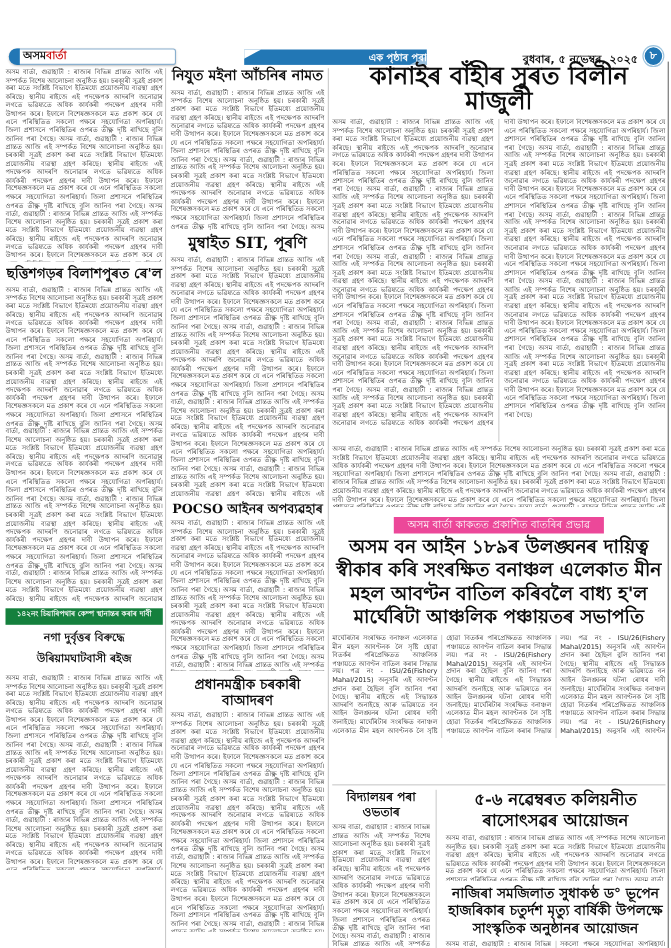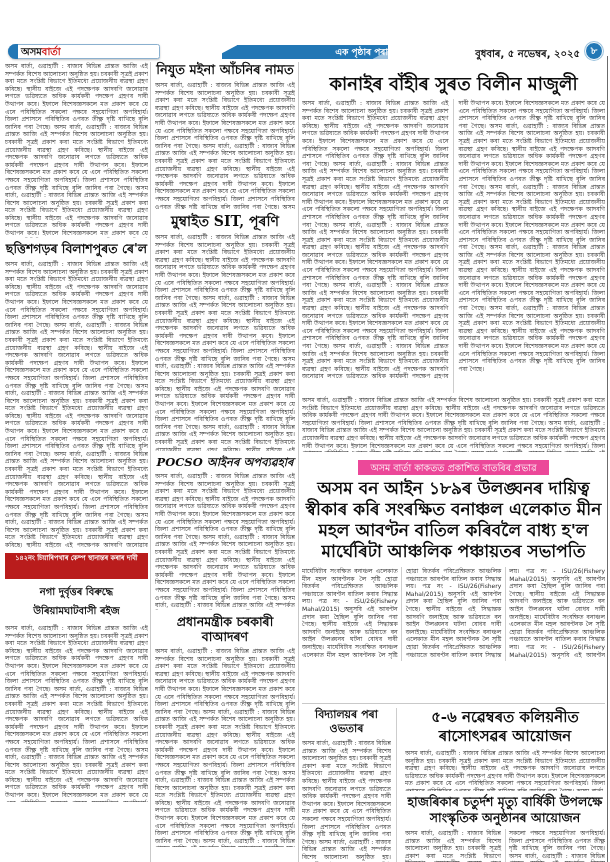--- a/index.html
+++ b/index.html
@@ -55,37 +55,37 @@
   
   .col1 { position:absolute; left:5px;   top:62px; width:143px; height:798px; }
   .col2 { position:absolute; left:155px; top:62px; width:140px; height:798px; }
   .colR { position:absolute; left:302px; top:58px; width:303px; height:802px; }
 
   .col1 .hl1 { font-size:13px; line-height:17px; margin-bottom:3px; }
   .col1 .b1  { height:176px; margin-bottom:3px; }
   .col1 .hl2 { font-size:12.5px; line-height:16px; margin-bottom:3px; }
   .col1 .b2  { height:288px; margin-bottom:5px; }
   .redbar {
-    background:#b91c1c; color:#fff; font-size:6.6px; font-weight:bold;
-    text-align:center; line-height:11px; height:26px; margin-bottom:3px;
+    background:#15803d; color:#fff; font-size:6.6px; font-weight:bold;
+    text-align:center; line-height:11px; height:15px; margin-bottom:3px;
     white-space:nowrap; overflow:hidden;
   }
   .boxhead { font-size:10px; line-height:19px; margin-bottom:4px; }
   .col1 .b3 { height:178px; }
 
   .col2 .hl1 { font-size:13px; line-height:16px; margin-bottom:3px; }
   .col2 .bA  { height:128px; margin-bottom:4px; }
   .col2 .hl2 { font-size:14px; line-height:17px; margin-bottom:3px; }
   .col2 .bB  { height:218px; margin-bottom:4px; }
-  .col2 .hl3 { font-size:11.5px; line-height:14px; margin-bottom:3px;font-style:italic; }
+  .col2 .hl3 { font-size:11.5px; line-height:14px; margin-bottom:3px; }
   .col2 .bC  { height:138px; margin-bottom:4px; }
   .col2 .hl4 { font-size:12.5px; line-height:15px; margin-bottom:3px; }
   .col2 .bD  { height:200px; }
 
-  .colR .hl-top { font-size:18px; line-height:23px; margin-bottom:4px;margin-top:14px; }
+  .colR .hl-top { font-size:22px; line-height:23px; margin-bottom:4px; }
   .colR .b2col { height:294px; column-count:2; column-gap:10px; column-rule:1px solid #cdcdcd; margin-bottom:3px; }
   .colR .bwide { height:56px; margin-bottom:4px; }
   .kicker-row { text-align:center; margin-bottom:3px; }
   .kicker {
     display:inline-block; background:#ec4899; color:#ffffff;
     font-size:9.5px; font-weight:normal; line-height:15px; padding:0 12px;
   }
   .bighead { font-size:17px; line-height:21px; margin-bottom:5px; }
   .colR .b3col { height:94px; column-count:3; column-gap:8px; column-rule:1px solid #cdcdcd; margin-bottom:4px; }
   .band { display:flex; gap:8px; height:198px; border-top:1px solid #c9c9c9; padding-top:4px;margin-top:42px; }
@@ -163,20 +163,21 @@
         <div class="h-serif hl">বিদ্যালয়ৰ পৰা ওভতাৰ</div>
         <div class="greek bb">অসম বাৰ্তা, গুৱাহাটী : ৰাজ্যৰ বিভিন্ন প্ৰান্তত আজি এই সম্পৰ্কত বিশেষ আলোচনা অনুষ্ঠিত হয়। চৰকাৰী সূত্ৰই প্ৰকাশ কৰা মতে সংশ্লিষ্ট বিভাগে ইতিমধ্যে প্ৰয়োজনীয় ব্যৱস্থা গ্ৰহণ কৰিছে। স্থানীয় ৰাইজে এই পদক্ষেপক আদৰণি জনোৱাৰ লগতে ভৱিষ্যতে অধিক কাৰ্যকৰী পদক্ষেপ গ্ৰহণৰ দাবী উত্থাপন কৰে। ইফালে বিশেষজ্ঞসকলে মত প্ৰকাশ কৰে যে এনে পৰিস্থিতিত সকলো পক্ষৰে সহযোগিতা অপৰিহাৰ্য। জিলা প্ৰশাসনে পৰিস্থিতিৰ ওপৰত তীক্ষ্ণ দৃষ্টি ৰাখিছে বুলি জানিব পৰা গৈছে। অসম বাৰ্তা, গুৱাহাটী : ৰাজ্যৰ বিভিন্ন প্ৰান্তত আজি এই সম্পৰ্কত বিশেষ আলোচনা অনুষ্ঠিত হয়। চৰকাৰী সূত্ৰই প্ৰকাশ কৰা মতে সংশ্লিষ্ট বিভাগে ইতিমধ্যে প্ৰয়োজনীয় ব্যৱস্থা গ্ৰহণ কৰিছে। স্থানীয় ৰাইজে এই পদক্ষেপক আদৰণি জনোৱাৰ লগতে ভৱিষ্যতে অধিক কাৰ্যকৰী পদক্ষেপ গ্ৰহণৰ দাবী উত্থাপন কৰে। ইফালে বিশেষজ্ঞসকলে মত প্ৰকাশ কৰে যে এনে পৰিস্থিতিত সকলো পক্ষৰে সহযোগিতা অপৰিহাৰ্য। জিলা প্ৰশাসনে পৰিস্থিতিৰ ওপৰত তীক্ষ্ণ দৃষ্টি ৰাখিছে বুলি জানিব পৰা গৈছে। অসম বাৰ্তা, গুৱাহাটী : ৰাজ্যৰ বিভিন্ন প্ৰান্তত আজি এই সম্পৰ্কত বিশেষ আলোচনা অনুষ্ঠিত হয়। চৰকাৰী সূত্ৰই প্ৰকাশ কৰা মতে সংশ্লিষ্ট বিভাগে ইতিমধ্যে প্ৰয়োজনীয় ব্যৱস্থা গ্ৰহণ কৰিছে। স্থানীয় ৰাইজে এই পদক্ষেপক আদৰণি জনোৱাৰ লগতে ভৱিষ্যতে অধিক কাৰ্যকৰী পদক্ষেপ গ্ৰহণৰ দাবী উত্থাপন কৰে। ইফালে বিশেষজ্ঞসকলে মত প্ৰকাশ কৰে যে এনে পৰিস্থিতিত সকলো পক্ষৰে সহযোগিতা অপৰিহাৰ্য। জিলা প্ৰশাসনে পৰিস্থিতিৰ ওপৰত তীক্ষ্ণ দৃষ্টি ৰাখিছে বুলি জানিব পৰা গৈছে। অসম বাৰ্তা, গুৱাহাটী : ৰাজ্যৰ বিভিন্ন প্ৰান্তত আজি এই সম্পৰ্কত বিশেষ আলোচনা অনুষ্ঠিত হয়। চৰকাৰী সূত্ৰই প্ৰকাশ কৰা মতে সংশ্লিষ্ট বিভাগে ইতিমধ্যে প্ৰয়োজনীয় ব্যৱস্থা গ্ৰহণ কৰিছে। স্থানীয় ৰাইজে এই পদক্ষেপক আদৰণি জনোৱাৰ লগতে ভৱিষ্যতে অধিক কাৰ্যকৰী পদক্ষেপ গ্ৰহণৰ দাবী উত্থাপন কৰে। ইফালে বিশেষজ্ঞসকলে মত প্ৰকাশ কৰে যে এনে পৰিস্থিতিত সকলো পক্ষৰে সহযোগিতা অপৰিহাৰ্য। জিলা প্ৰশাসনে পৰিস্থিতিৰ ওপৰত তীক্ষ্ণ দৃষ্টি ৰাখিছে বুলি জানিব পৰা গৈছে। অসম বাৰ্তা, গুৱাহাটী : ৰাজ্যৰ বিভিন্ন প্ৰান্তত আজি এই সম্পৰ্কত বিশেষ আলোচনা অনুষ্ঠিত হয়। চৰকাৰী সূত্ৰই প্ৰকাশ কৰা মতে সংশ্লিষ্ট বিভাগে ইতিমধ্যে প্ৰয়োজনীয় ব্যৱস্থা গ্ৰহণ কৰিছে। স্থানীয় ৰাইজে এই পদক্ষেপক আদৰণি জনোৱাৰ লগতে ভৱিষ্যতে অধিক কাৰ্যকৰী পদক্ষেপ গ্ৰহণৰ দাবী উত্থাপন কৰে। ইফালে বিশেষজ্ঞসকলে মত প্ৰকাশ কৰে যে এনে পৰিস্থিতিত সকলো পক্ষৰে সহযোগিতা অপৰিহাৰ্য। জিলা প্ৰশাসনে পৰিস্থিতিৰ ওপৰত তীক্ষ্ণ দৃষ্টি ৰাখিছে বুলি জানিব পৰা গৈছে। </div>
       </div>
       <div class="sR">
         <div class="h-serif raas">
           <div>৫-৬ নৱেম্বৰত কলিয়নীত</div>
           <div>ৰাসোৎসৱৰ আয়োজন</div>
         </div>
         <div class="greek bm">অসম বাৰ্তা, গুৱাহাটী : ৰাজ্যৰ বিভিন্ন প্ৰান্তত আজি এই সম্পৰ্কত বিশেষ আলোচনা অনুষ্ঠিত হয়। চৰকাৰী সূত্ৰই প্ৰকাশ কৰা মতে সংশ্লিষ্ট বিভাগে ইতিমধ্যে প্ৰয়োজনীয় ব্যৱস্থা গ্ৰহণ কৰিছে। স্থানীয় ৰাইজে এই পদক্ষেপক আদৰণি জনোৱাৰ লগতে ভৱিষ্যতে অধিক কাৰ্যকৰী পদক্ষেপ গ্ৰহণৰ দাবী উত্থাপন কৰে। ইফালে বিশেষজ্ঞসকলে মত প্ৰকাশ কৰে যে এনে পৰিস্থিতিত সকলো পক্ষৰে সহযোগিতা অপৰিহাৰ্য। জিলা প্ৰশাসনে পৰিস্থিতিৰ ওপৰত তীক্ষ্ণ দৃষ্টি ৰাখিছে বুলি জানিব পৰা গৈছে। অসম বাৰ্তা, গুৱাহাটী : ৰাজ্যৰ বিভিন্ন প্ৰান্তত আজি এই সম্পৰ্কত বিশেষ আলোচনা অনুষ্ঠিত হয়। চৰকাৰী সূত্ৰই প্ৰকাশ কৰা মতে সংশ্লিষ্ট বিভাগে ইতিমধ্যে প্ৰয়োজনীয় ব্যৱস্থা গ্ৰহণ কৰিছে। স্থানীয় ৰাইজে এই পদক্ষেপক আদৰণি জনোৱাৰ লগতে ভৱিষ্যতে অধিক কাৰ্যকৰী পদক্ষেপ গ্ৰহণৰ দাবী উত্থাপন কৰে। ইফালে বিশেষজ্ঞসকলে মত প্ৰকাশ কৰে যে এনে পৰিস্থিতিত সকলো পক্ষৰে সহযোগিতা অপৰিহাৰ্য। জিলা প্ৰশাসনে পৰিস্থিতিৰ ওপৰত তীক্ষ্ণ দৃষ্টি ৰাখিছে বুলি জানিব পৰা গৈছে। অসম বাৰ্তা, গুৱাহাটী : ৰাজ্যৰ বিভিন্ন প্ৰান্তত আজি এই সম্পৰ্কত বিশেষ আলোচনা অনুষ্ঠিত হয়। চৰকাৰী সূত্ৰই প্ৰকাশ কৰা মতে সংশ্লিষ্ট বিভাগে ইতিমধ্যে প্ৰয়োজনীয় ব্যৱস্থা গ্ৰহণ কৰিছে। স্থানীয় ৰাইজে এই পদক্ষেপক আদৰণি জনোৱাৰ লগতে ভৱিষ্যতে অধিক কাৰ্যকৰী পদক্ষেপ গ্ৰহণৰ দাবী উত্থাপন কৰে। ইফালে বিশেষজ্ঞসকলে মত প্ৰকাশ কৰে যে এনে পৰিস্থিতিত সকলো পক্ষৰে সহযোগিতা অপৰিহাৰ্য। জিলা প্ৰশাসনে পৰিস্থিতিৰ ওপৰত তীক্ষ্ণ দৃষ্টি ৰাখিছে বুলি জানিব পৰা গৈছে। </div>
         <div class="h-serif naz">
+          <div>নাজিৰা সমজিলাত সুধাকণ্ঠ ড° ভূপেন</div>
           <div>হাজৰিকাৰ চতুৰ্দশ মৃত্যু বাৰ্ষিকী উপলক্ষে</div>
           <div>সাংস্কৃতিক অনুষ্ঠানৰ আয়োজন</div>
         </div>
         <div class="greek b2">অসম বাৰ্তা, গুৱাহাটী : ৰাজ্যৰ বিভিন্ন প্ৰান্তত আজি এই সম্পৰ্কত বিশেষ আলোচনা অনুষ্ঠিত হয়। চৰকাৰী সূত্ৰই প্ৰকাশ কৰা মতে সংশ্লিষ্ট বিভাগে ইতিমধ্যে প্ৰয়োজনীয় ব্যৱস্থা গ্ৰহণ কৰিছে। স্থানীয় ৰাইজে এই পদক্ষেপক আদৰণি জনোৱাৰ লগতে ভৱিষ্যতে অধিক কাৰ্যকৰী পদক্ষেপ গ্ৰহণৰ দাবী উত্থাপন কৰে। ইফালে বিশেষজ্ঞসকলে মত প্ৰকাশ কৰে যে এনে পৰিস্থিতিত সকলো পক্ষৰে সহযোগিতা অপৰিহাৰ্য। জিলা প্ৰশাসনে পৰিস্থিতিৰ ওপৰত তীক্ষ্ণ দৃষ্টি ৰাখিছে বুলি জানিব পৰা গৈছে। অসম বাৰ্তা, গুৱাহাটী : ৰাজ্যৰ বিভিন্ন প্ৰান্তত আজি এই সম্পৰ্কত বিশেষ আলোচনা অনুষ্ঠিত হয়। চৰকাৰী সূত্ৰই প্ৰকাশ কৰা মতে সংশ্লিষ্ট বিভাগে ইতিমধ্যে প্ৰয়োজনীয় ব্যৱস্থা গ্ৰহণ কৰিছে। স্থানীয় ৰাইজে এই পদক্ষেপক আদৰণি জনোৱাৰ লগতে ভৱিষ্যতে অধিক কাৰ্যকৰী পদক্ষেপ গ্ৰহণৰ দাবী উত্থাপন কৰে। ইফালে বিশেষজ্ঞসকলে মত প্ৰকাশ কৰে যে এনে পৰিস্থিতিত সকলো পক্ষৰে সহযোগিতা অপৰিহাৰ্য। জিলা প্ৰশাসনে পৰিস্থিতিৰ ওপৰত তীক্ষ্ণ দৃষ্টি ৰাখিছে বুলি জানিব পৰা গৈছে। অসম বাৰ্তা, গুৱাহাটী : ৰাজ্যৰ বিভিন্ন প্ৰান্তত আজি এই সম্পৰ্কত বিশেষ আলোচনা অনুষ্ঠিত হয়। চৰকাৰী সূত্ৰই প্ৰকাশ কৰা মতে সংশ্লিষ্ট বিভাগে ইতিমধ্যে প্ৰয়োজনীয় ব্যৱস্থা গ্ৰহণ কৰিছে। স্থানীয় ৰাইজে এই পদক্ষেপক আদৰণি জনোৱাৰ লগতে ভৱিষ্যতে অধিক কাৰ্যকৰী পদক্ষেপ গ্ৰহণৰ দাবী উত্থাপন কৰে। ইফালে বিশেষজ্ঞসকলে মত প্ৰকাশ কৰে যে এনে পৰিস্থিতিত সকলো পক্ষৰে সহযোগিতা অপৰিহাৰ্য। জিলা প্ৰশাসনে পৰিস্থিতিৰ ওপৰত তীক্ষ্ণ দৃষ্টি ৰাখিছে বুলি জানিব পৰা গৈছে। অসম বাৰ্তা, গুৱাহাটী : ৰাজ্যৰ বিভিন্ন প্ৰান্তত আজি এই সম্পৰ্কত বিশেষ আলোচনা অনুষ্ঠিত হয়। চৰকাৰী সূত্ৰই প্ৰকাশ কৰা মতে সংশ্লিষ্ট বিভাগে ইতিমধ্যে প্ৰয়োজনীয় ব্যৱস্থা গ্ৰহণ কৰিছে। স্থানীয় ৰাইজে এই পদক্ষেপক আদৰণি জনোৱাৰ লগতে ভৱিষ্যতে অধিক কাৰ্যকৰী পদক্ষেপ গ্ৰহণৰ দাবী উত্থাপন কৰে। ইফালে বিশেষজ্ঞসকলে মত প্ৰকাশ কৰে যে এনে পৰিস্থিতিত সকলো পক্ষৰে সহযোগিতা অপৰিহাৰ্য। জিলা প্ৰশাসনে পৰিস্থিতিৰ ওপৰত তীক্ষ্ণ দৃষ্টি ৰাখিছে বুলি জানিব পৰা গৈছে। </div>
       </div>
     </div>
   </div>
 </div>
 
 </body></html>

